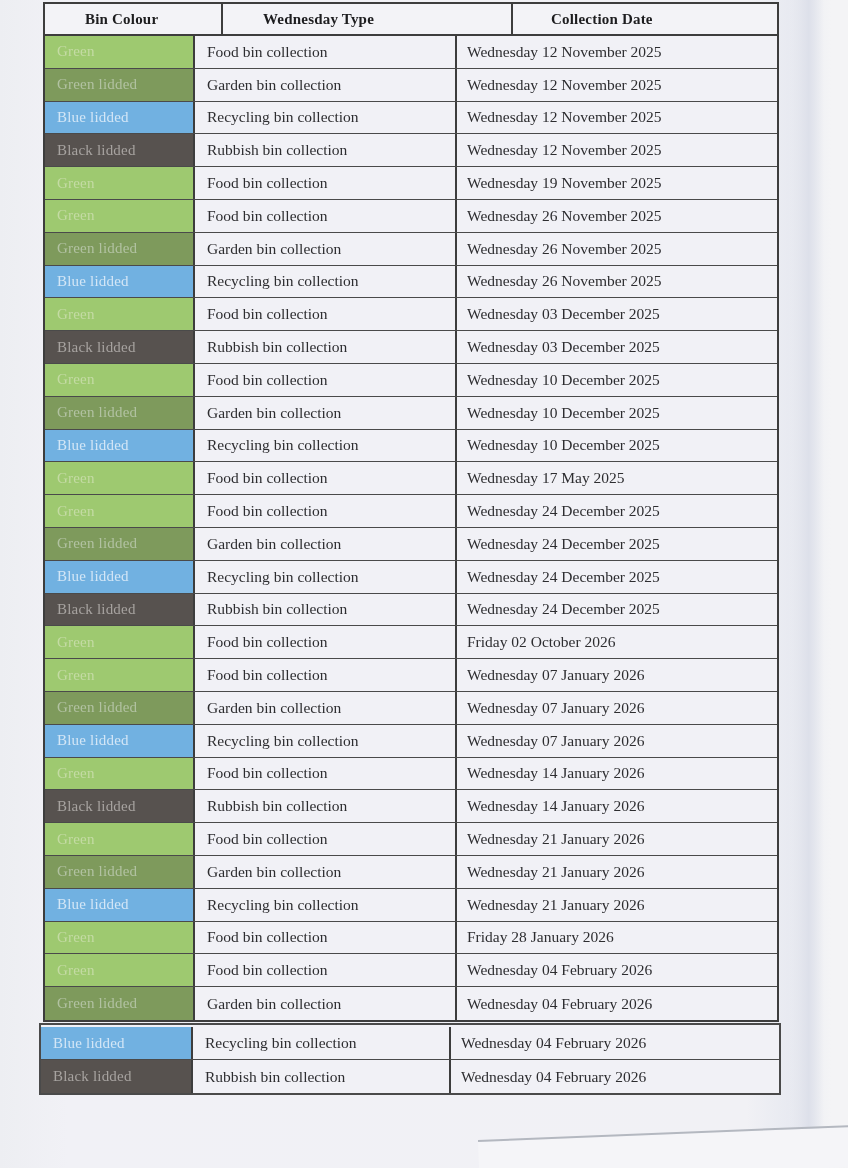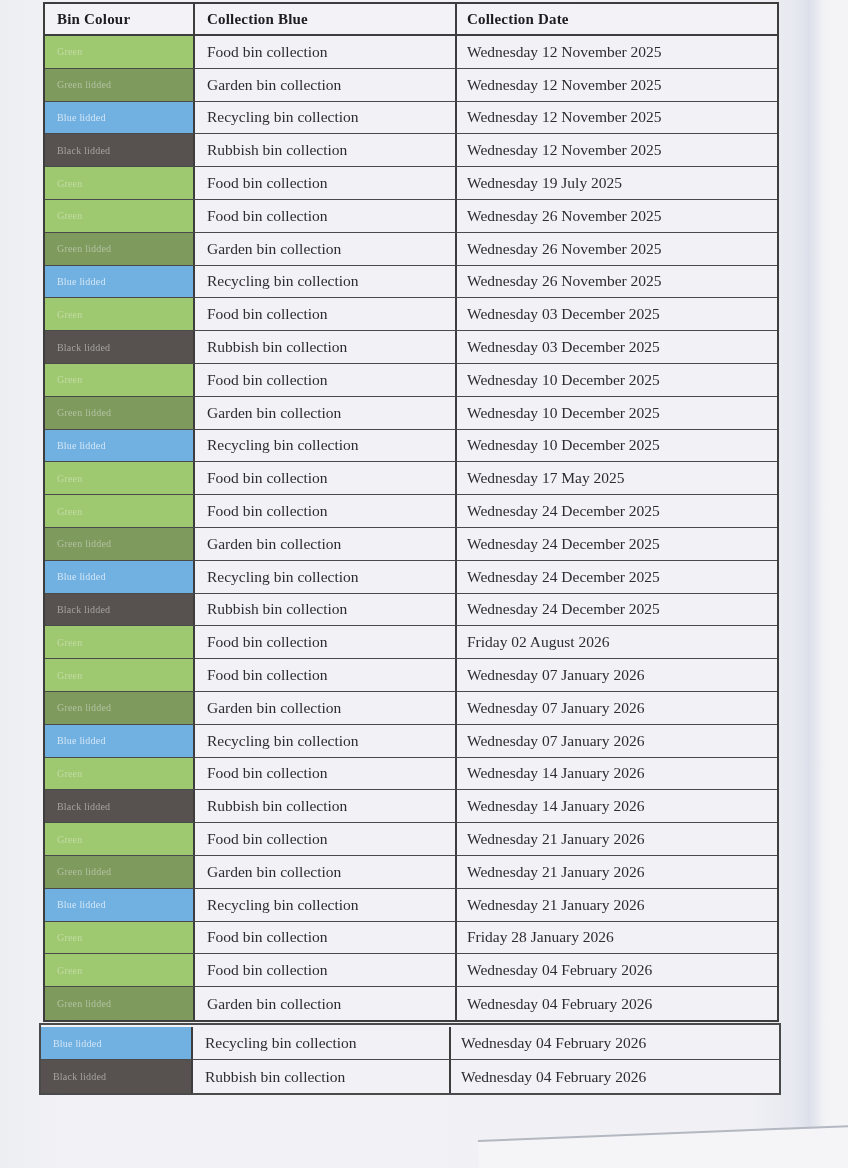--- a/index.html
+++ b/index.html
@@ -43,40 +43,41 @@
   }
   .header-cell {
     display: flex;
     align-items: center;
     box-sizing: border-box;
     font-weight: bold;
     font-size: 15px;
     color: #1d1d1f;
     padding-left: 12px;
     letter-spacing: 0.2px;
+    margin-left: 28px;
   }
   .row {
     display: flex;
     height: 32.8px;
     border-bottom: 1.5px solid #4a4a4a;
     box-sizing: border-box;
   }
   .row:last-child { border-bottom: none; }
   .cell {
     display: flex;
     align-items: center;
     box-sizing: border-box;
     font-size: 15.5px;
     color: #2d2d30;
     padding-left: 12px;
   }
   .c0 { width: 150px; border-right: 2px solid #3d3d3d; }
   .c1 { width: 262px; border-right: 2px solid #3d3d3d; }
   .c2 { flex: 1; padding-left: 10px; font-family: Liberation Serif, serif; }
-  .colour { font-size: 10px; letter-spacing: 0.2px; }
+  .colour { font-size: 15px; letter-spacing: 0.2px; }
   
   .sched-table-cont {
     position: absolute;
     left: 39px;
     top: 1023px;
     width: 742px;
     border: 2px solid #4a4a4a;
     background: #f1f1f6;
     box-sizing: border-box;
     padding-top: 2px;
@@ -107,21 +108,21 @@
   }
 </style>
 </head>
 <body>
 
 <div class="page">
 
   <div class="sched-table">
     <div class="header-row">
       <div class="header-cell c0">Bin Colour</div>
-      <div class="header-cell c1">Collection Blue</div>
+      <div class="header-cell c1">Wednesday Type</div>
       <div class="header-cell c2">Collection Date</div>
     </div>
     <div id="main-rows">
         <div class="row">
           <div class="cell c0 colour" style="background: rgb(158, 201, 112); color: rgb(196, 219, 164);">Green</div>
           <div class="cell c1">Food bin collection</div>
           <div class="cell c2">Wednesday 12 November 2025</div>
         </div>
         <div class="row">
           <div class="cell c0 colour" style="background: rgb(126, 154, 92); color: rgb(178, 194, 162);">Green lidded</div>
@@ -134,21 +135,21 @@
           <div class="cell c2">Wednesday 12 November 2025</div>
         </div>
         <div class="row">
           <div class="cell c0 colour" style="background: rgb(87, 82, 79); color: rgb(167, 163, 160);">Black lidded</div>
           <div class="cell c1">Rubbish bin collection</div>
           <div class="cell c2">Wednesday 12 November 2025</div>
         </div>
         <div class="row">
           <div class="cell c0 colour" style="background: rgb(158, 201, 112); color: rgb(196, 219, 164);">Green</div>
           <div class="cell c1">Food bin collection</div>
-          <div class="cell c2">Wednesday 19 July 2025</div>
+          <div class="cell c2">Wednesday 19 November 2025</div>
         </div>
         <div class="row">
           <div class="cell c0 colour" style="background: rgb(158, 201, 112); color: rgb(196, 219, 164);">Green</div>
           <div class="cell c1">Food bin collection</div>
           <div class="cell c2">Wednesday 26 November 2025</div>
         </div>
         <div class="row">
           <div class="cell c0 colour" style="background: rgb(126, 154, 92); color: rgb(178, 194, 162);">Green lidded</div>
           <div class="cell c1">Garden bin collection</div>
           <div class="cell c2">Wednesday 26 November 2025</div>
@@ -204,21 +205,21 @@
           <div class="cell c2">Wednesday 24 December 2025</div>
         </div>
         <div class="row">
           <div class="cell c0 colour" style="background: rgb(87, 82, 79); color: rgb(167, 163, 160);">Black lidded</div>
           <div class="cell c1">Rubbish bin collection</div>
           <div class="cell c2">Wednesday 24 December 2025</div>
         </div>
         <div class="row">
           <div class="cell c0 colour" style="background: rgb(158, 201, 112); color: rgb(196, 219, 164);">Green</div>
           <div class="cell c1">Food bin collection</div>
-          <div class="cell c2">Friday 02 August 2026</div>
+          <div class="cell c2">Friday 02 October 2026</div>
         </div>
         <div class="row">
           <div class="cell c0 colour" style="background: rgb(158, 201, 112); color: rgb(196, 219, 164);">Green</div>
           <div class="cell c1">Food bin collection</div>
           <div class="cell c2">Wednesday 07 January 2026</div>
         </div>
         <div class="row">
           <div class="cell c0 colour" style="background: rgb(126, 154, 92); color: rgb(178, 194, 162);">Green lidded</div>
           <div class="cell c1">Garden bin collection</div>
           <div class="cell c2">Wednesday 07 January 2026</div>

